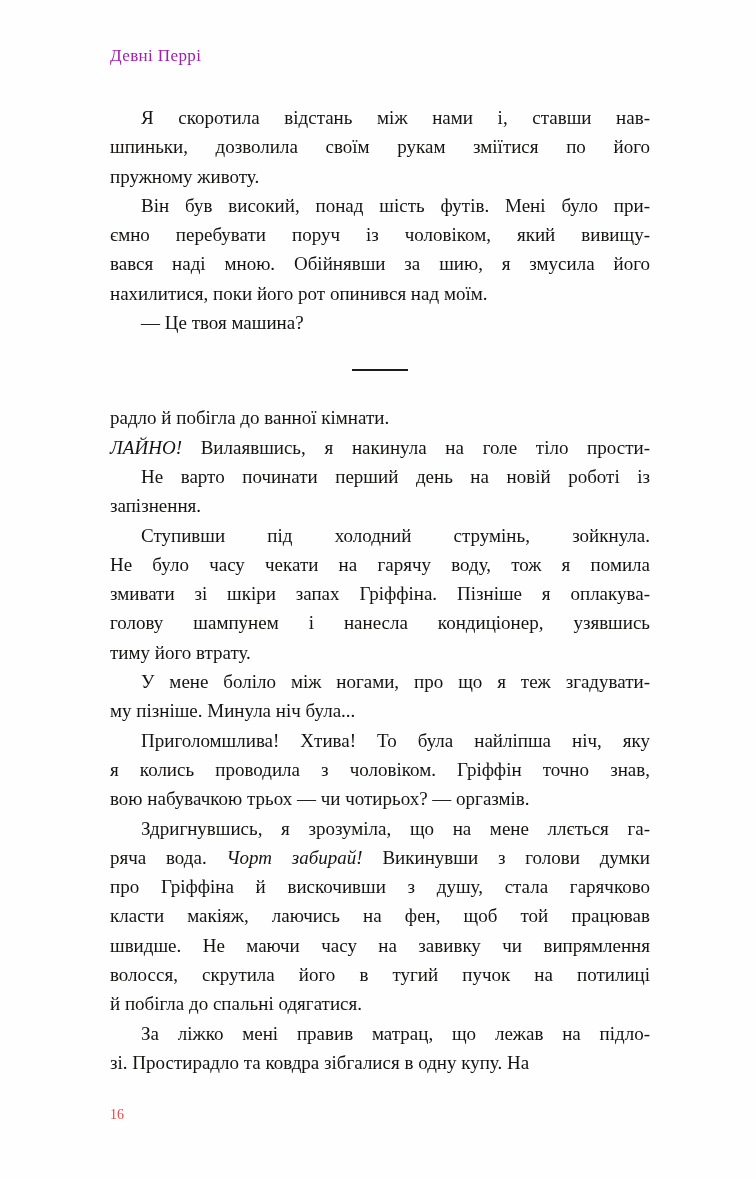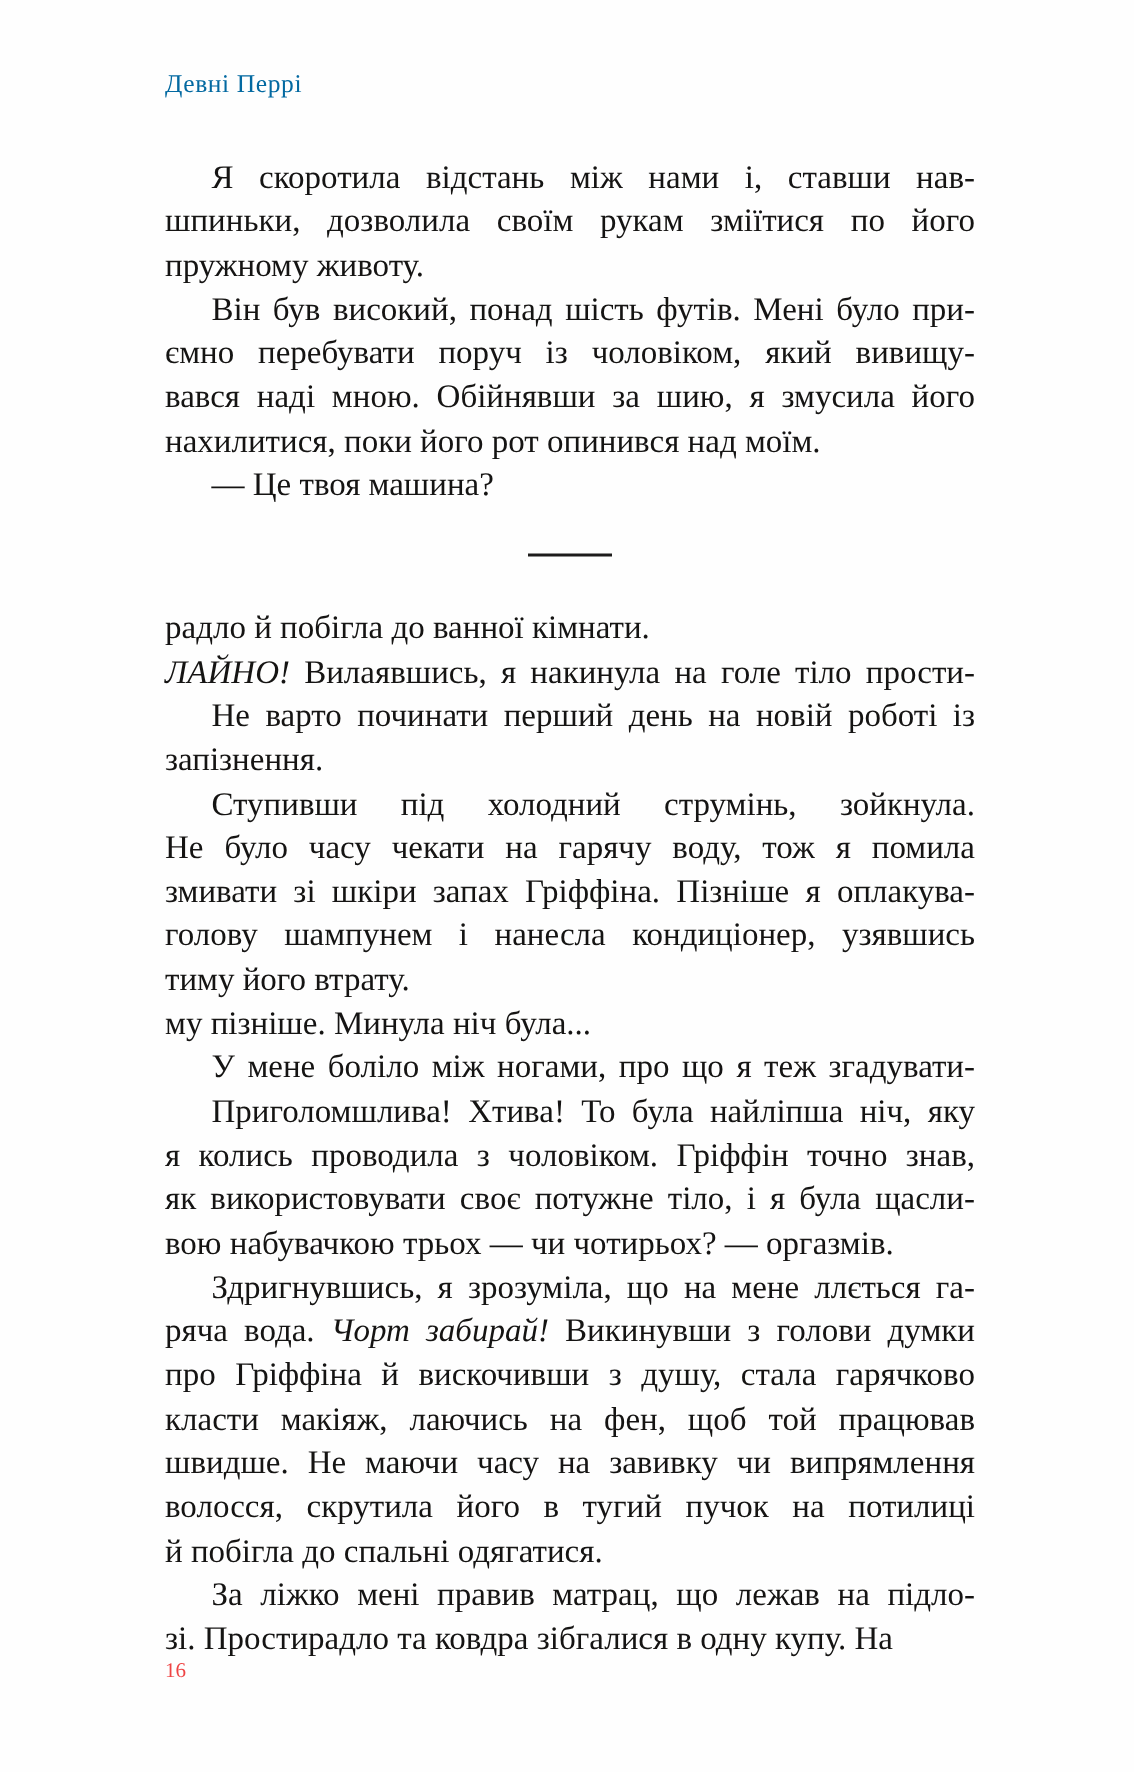--- a/index.html
+++ b/index.html
@@ -19,28 +19,28 @@
     position: absolute;
     inset: 0;
     background: #fefefe;
   }
   .running-header {
     position: absolute;
     left: 110px;
     top: 46px;
     font-size: 17px;
     letter-spacing: 0.4px;
-    color: #0369a1;
+    color: #a21caf;
   }
   .text-column {
     position: absolute;
     left: 110px;
     top: 103px;
     width: 540px;
-    font-size: 22px;
+    font-size: 19px;
     line-height: 29.3px;
   }
   .paragraph { margin: 0; }
   .line {
     text-align: justify;
     text-align-last: justify;
     white-space: normal;
   }
   .line.last {
     text-align-last: left;
@@ -103,27 +103,26 @@
         <div class="line last"><span>запізнення.</span></div>
       </div>
       <div class="paragraph">
         <div class="line indent"><span>Ступивши під холодний струмінь, зойкнула.</span></div>
         <div class="line"><span>Не було часу чекати на гарячу воду, тож я помила</span></div>
         <div class="line"><span>змивати зі шкіри запах Гріффіна. Пізніше я оплакува-</span></div>
         <div class="line"><span>голову шампунем і нанесла кондиціонер, узявшись</span></div>
         <div class="line last"><span>тиму його втрату.</span></div>
       </div>
       <div class="paragraph">
+        <div class="line indent"><span>У мене боліло між ногами, про що я теж згадувати-</span></div>
         <div class="line last"><span>му пізніше. Минула ніч була...</span></div>
-        <div class="line indent"><span>У мене боліло між ногами, про що я теж згадувати-</span></div>
       </div>
       <div class="paragraph">
         <div class="line indent"><span>Приголомшлива! Хтива! То була найліпша ніч, яку</span></div>
         <div class="line"><span>я колись проводила з чоловіком. Гріффін точно знав,</span></div>
-        <div class="line"><span>як використовувати своє потужне тіло, і я була щасли-</span></div>
         <div class="line last"><span>вою набувачкою трьох — чи чотирьох? — оргазмів.</span></div>
       </div>
       <div class="paragraph">
         <div class="line indent"><span>Здригнувшись, я зрозуміла, що на мене ллється га-</span></div>
         <div class="line"><span>ряча вода. </span><em>Чорт забирай!</em><span> Викинувши з голови думки</span></div>
         <div class="line"><span>про Гріффіна й вискочивши з душу, стала гарячково</span></div>
         <div class="line"><span>класти макіяж, лаючись на фен, щоб той працював</span></div>
         <div class="line"><span>швидше. Не маючи часу на завивку чи випрямлення</span></div>
         <div class="line"><span>волосся, скрутила його в тугий пучок на потилиці</span></div>
         <div class="line last"><span>й побігла до спальні одягатися.</span></div>

